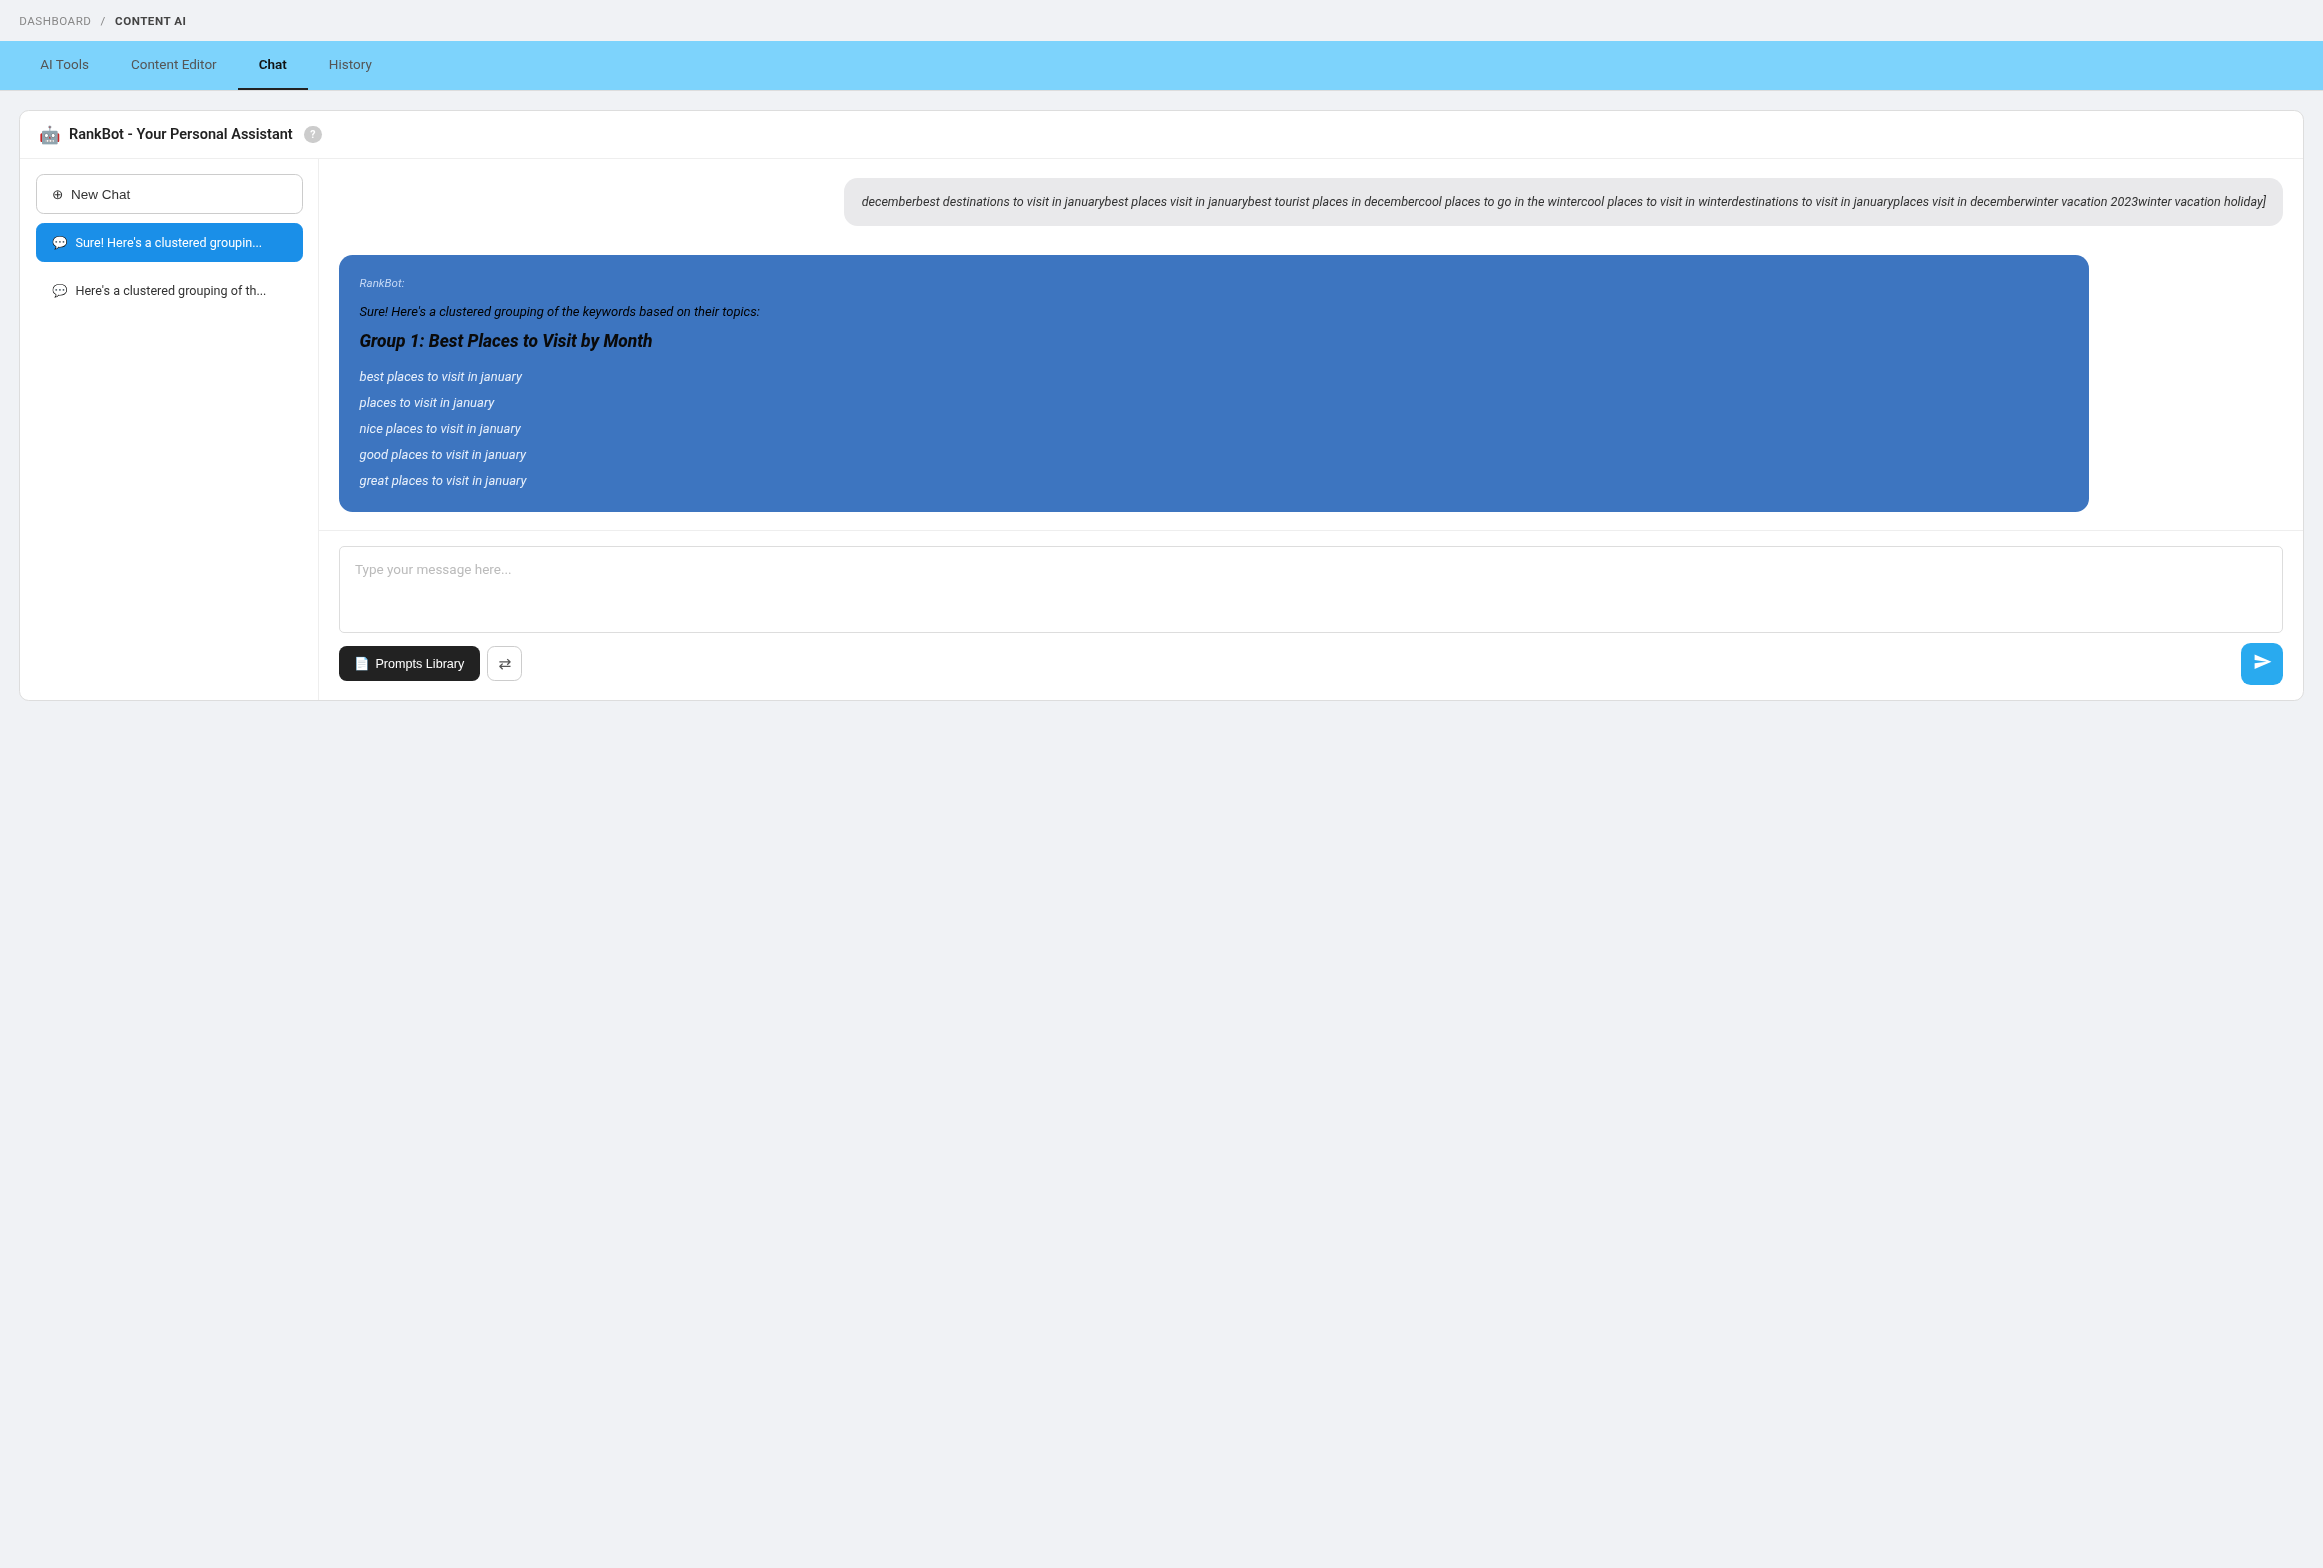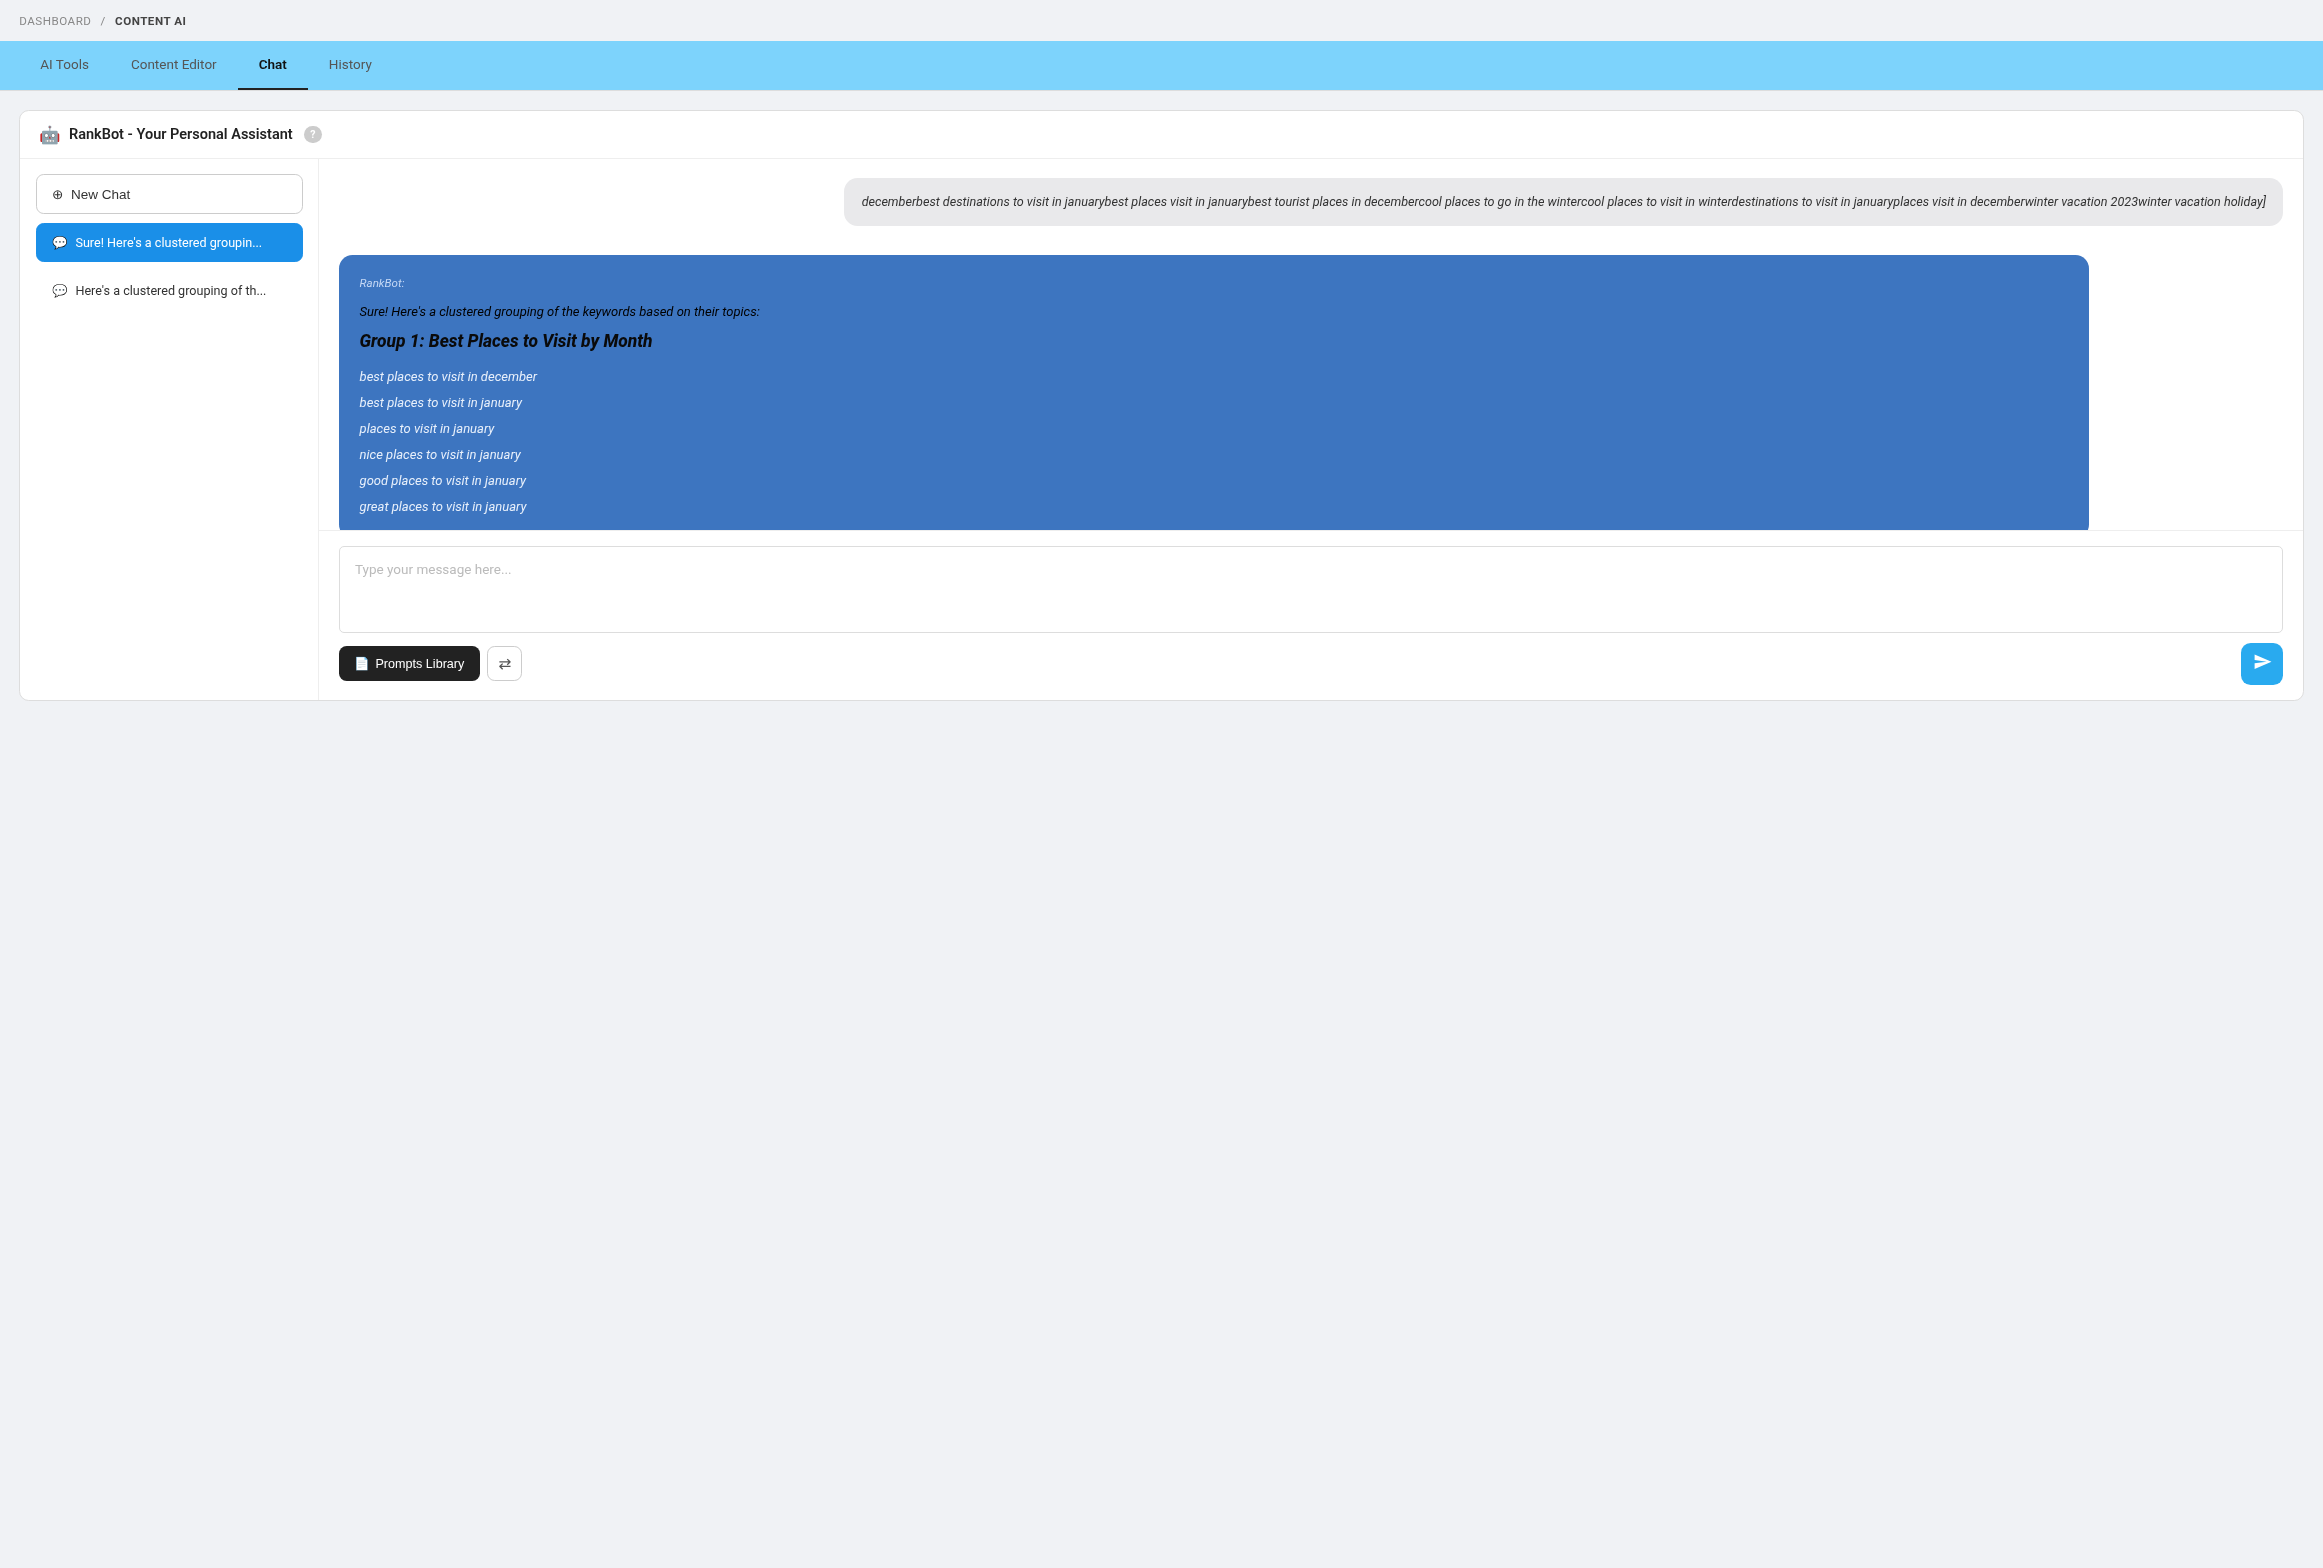--- a/index.html
+++ b/index.html
@@ -309,21 +309,20 @@
 
           <div class="user-bubble">
             decemberbest destinations to visit in januarybest places visit in januarybest tourist places in decembercool places to go in the wintercool places to visit in winterdestinations to visit in januaryplaces visit in decemberwinter vacation 2023winter vacation holiday]
           </div>
 
           <div class="bot-bubble">
             <div class="bot-label">RankBot:</div>
             <div class="intro-text">Sure! Here's a clustered grouping of the keywords based on their topics:</div>
             <div class="group-title">Group 1: Best Places to Visit by Month</div>
             <ul class="kw-list">
-              <li>best places to visit in december</li>
               <li>best places to visit in january</li>
               <li>places to visit in january</li>
               <li>nice places to visit in january</li>
               <li>good places to visit in january</li>
               <li>great places to visit in january</li>
 
             </ul>
           </div>
 
         </div>

